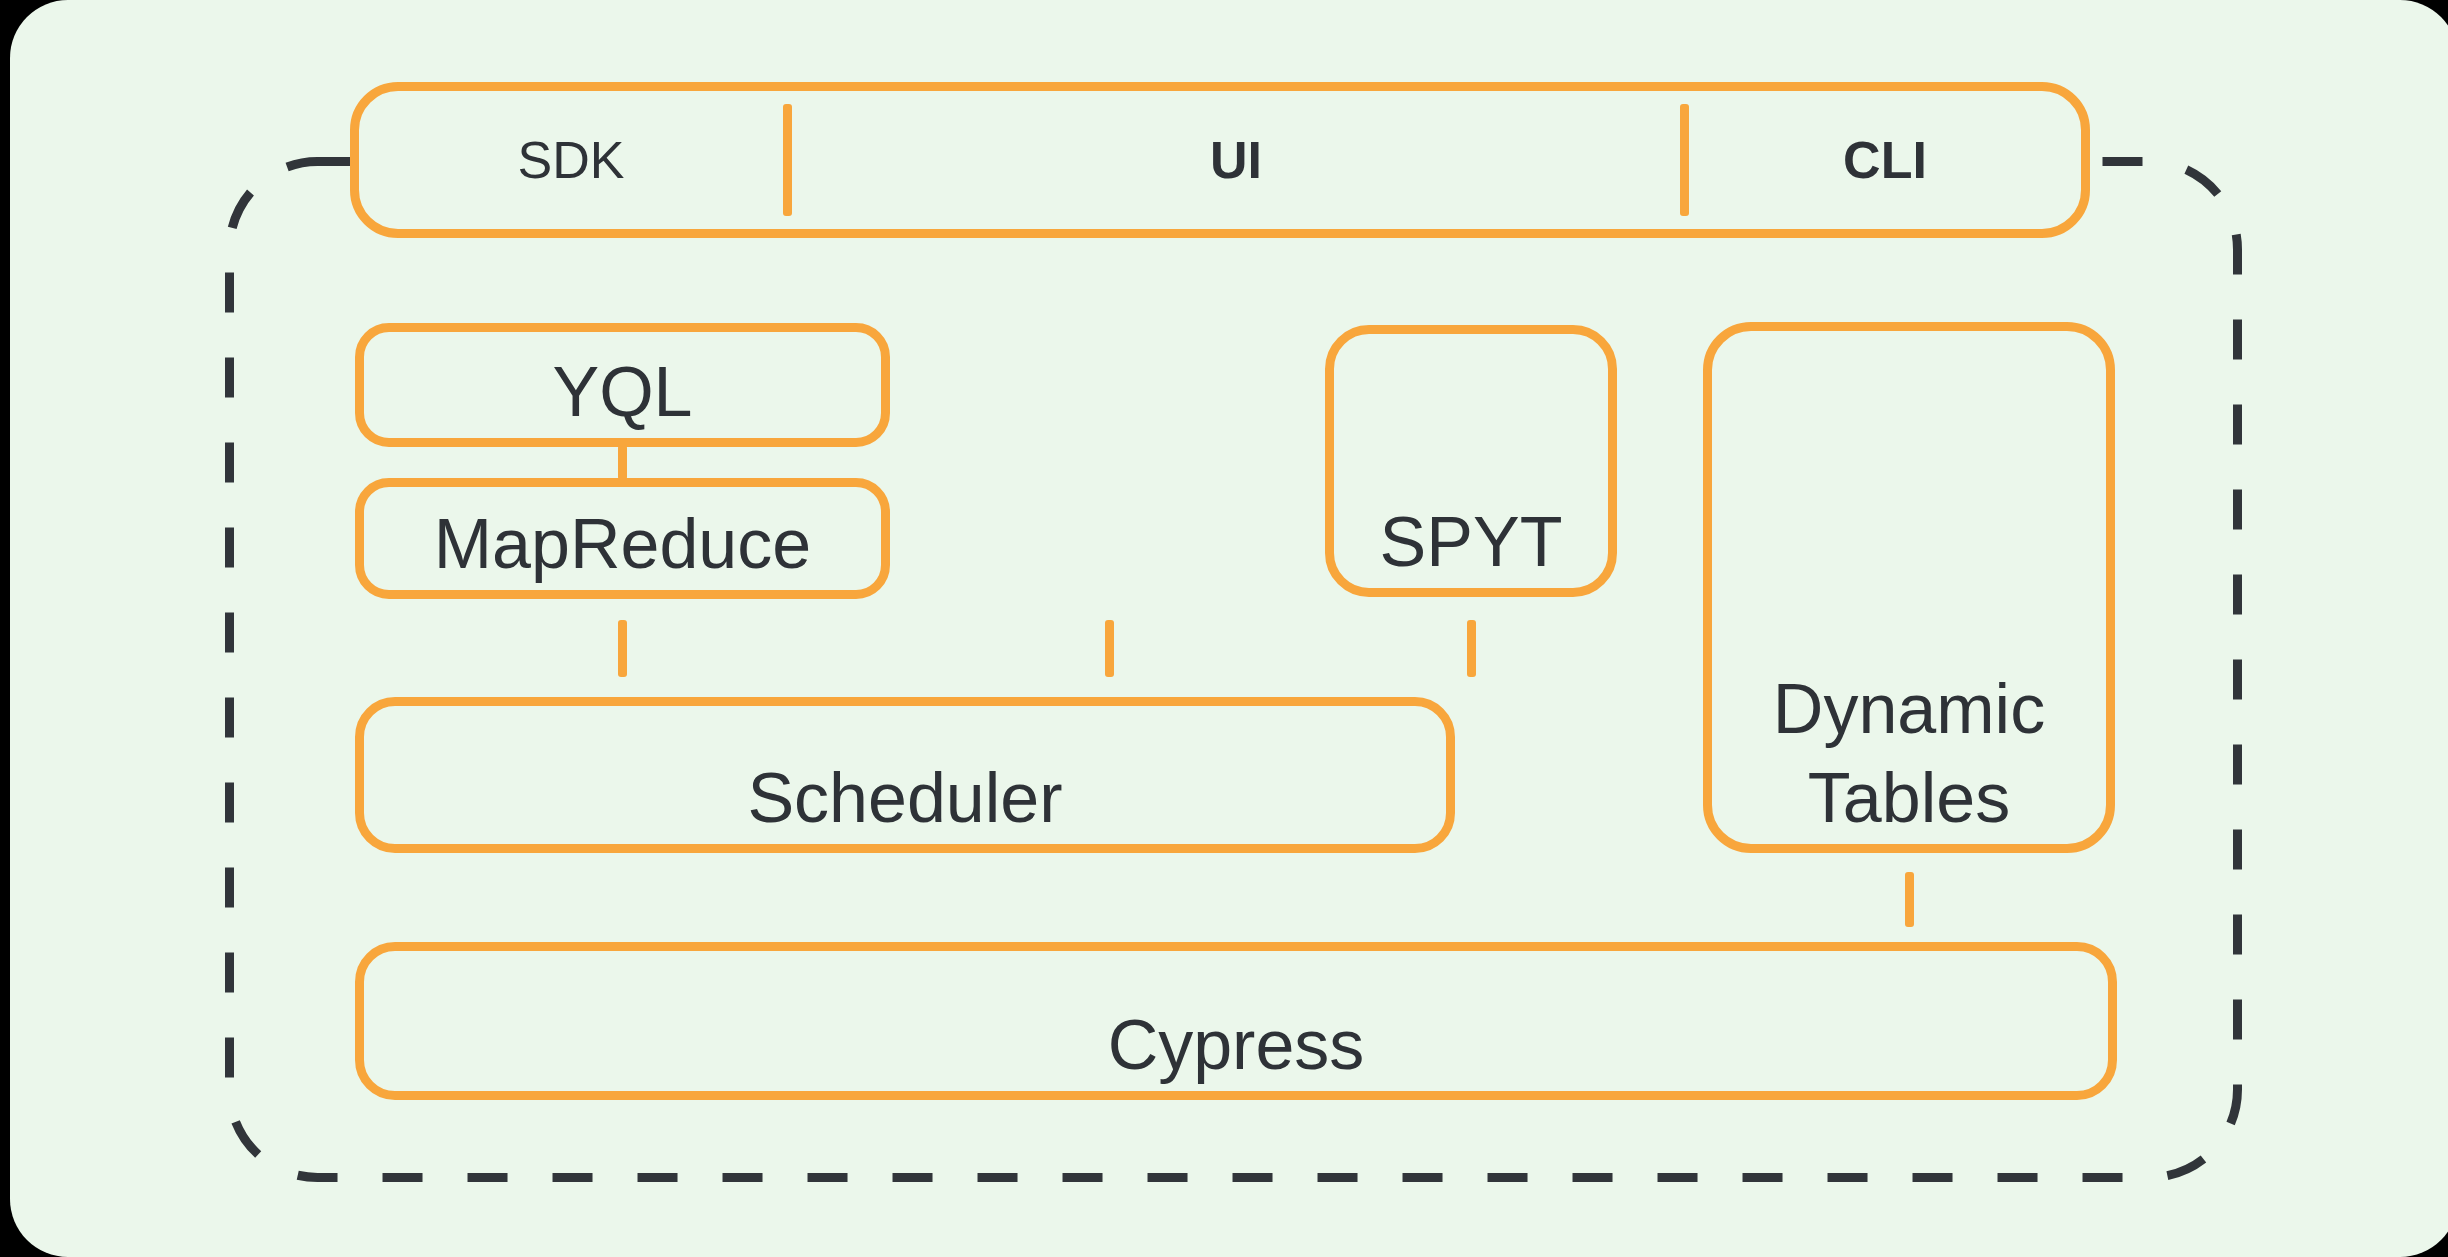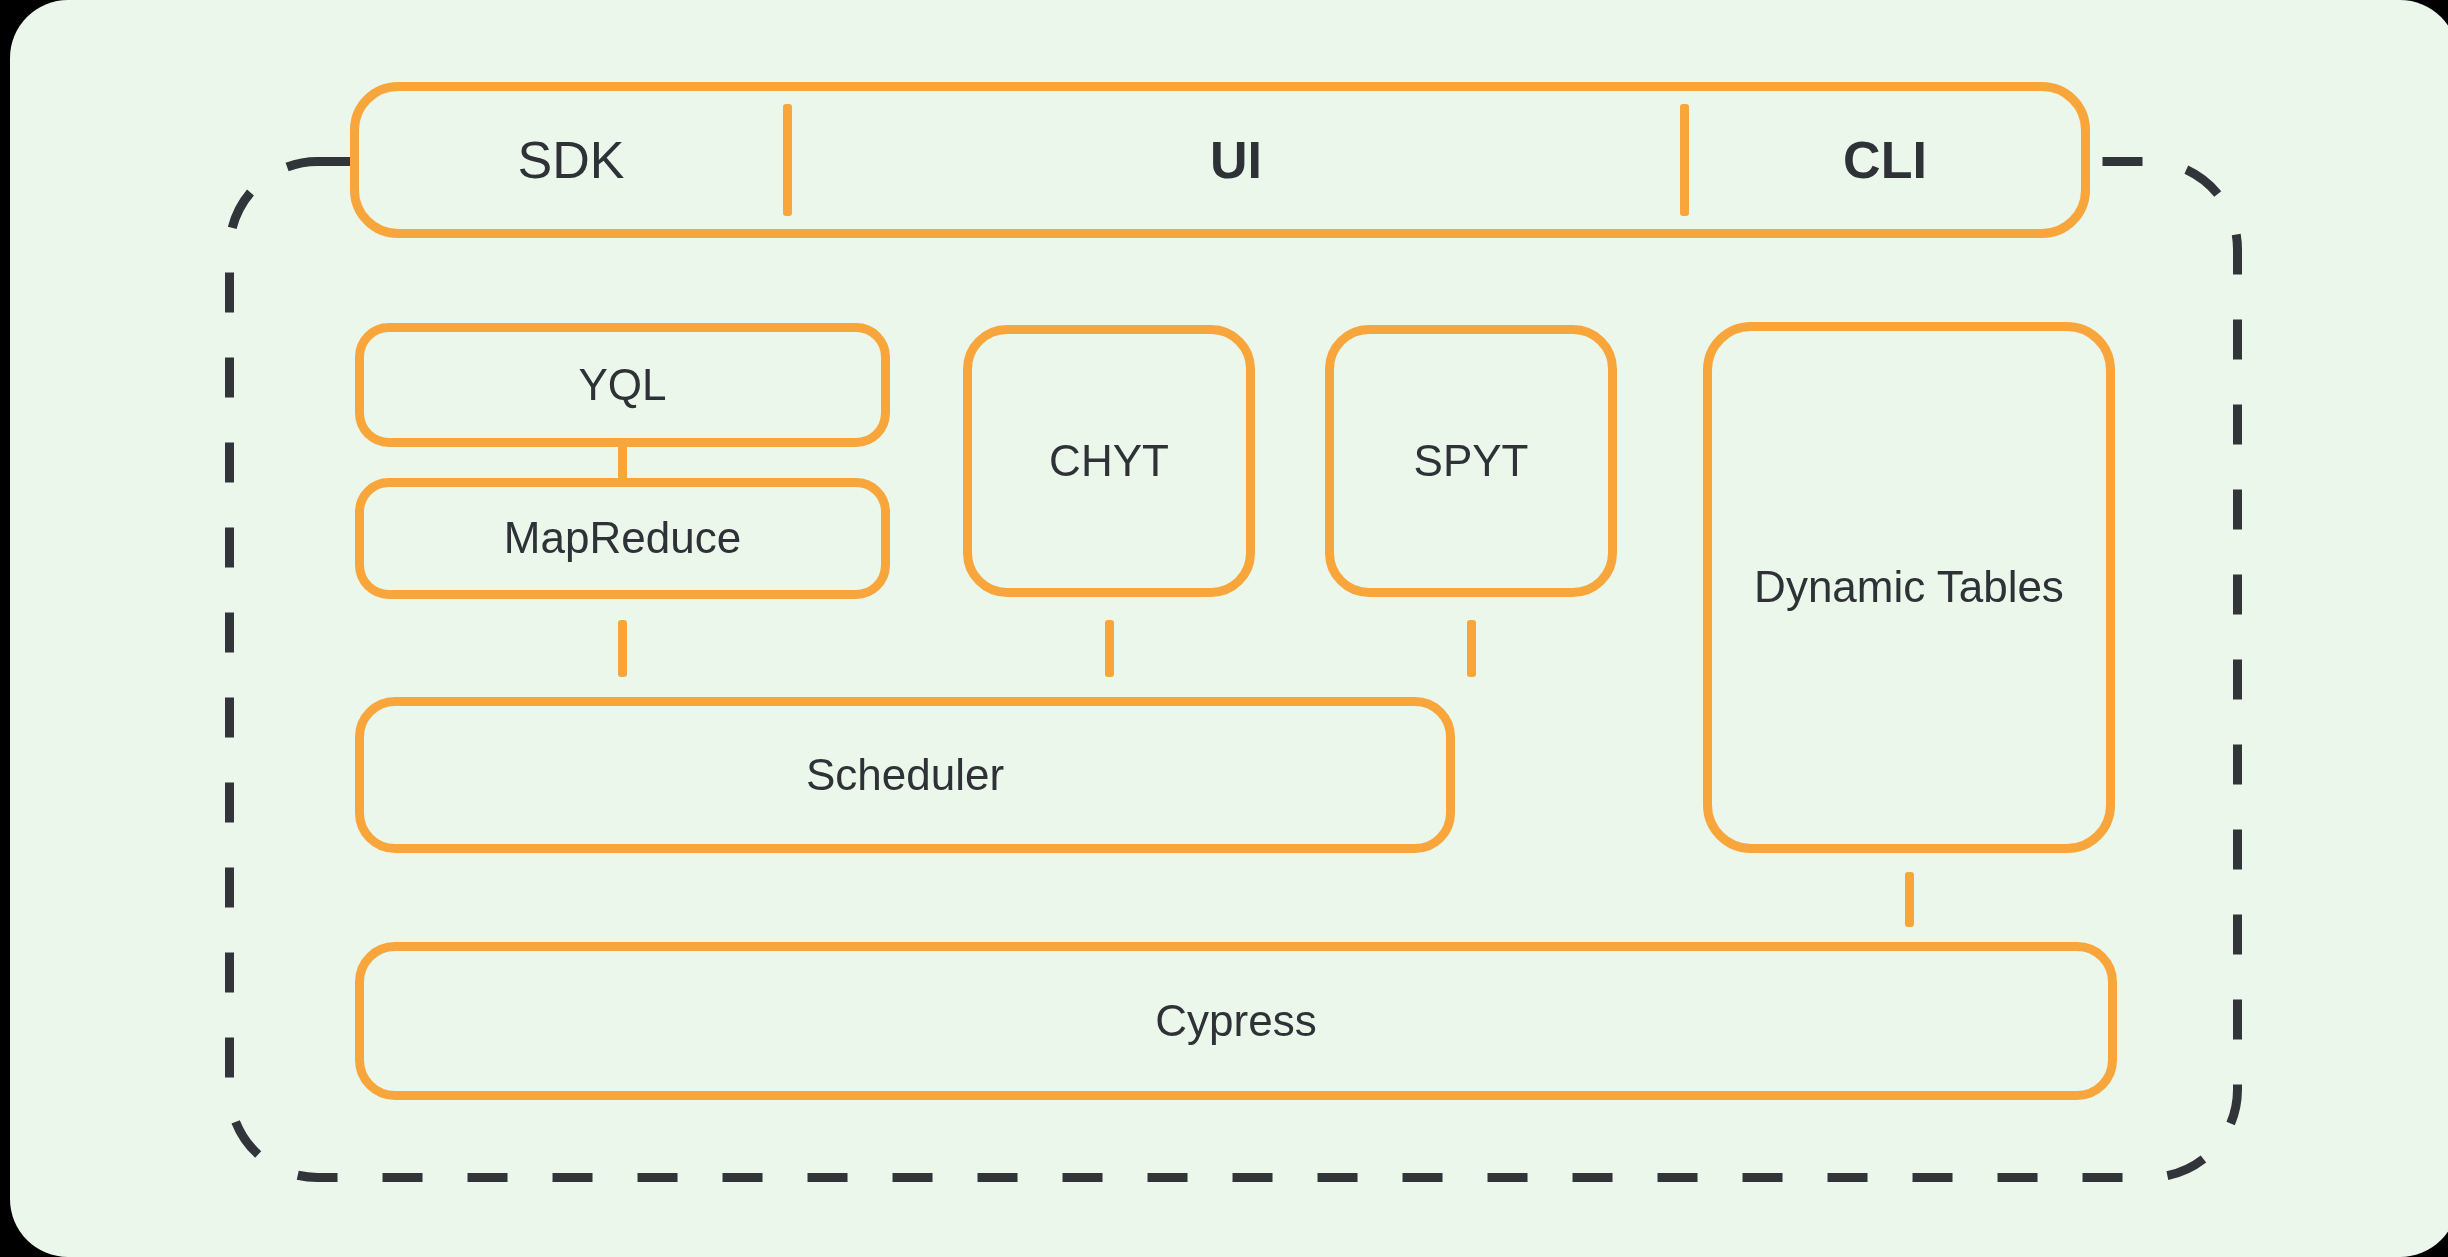--- a/index.html
+++ b/index.html
@@ -45,22 +45,22 @@
     width:9px;height:112px;align-self:center;
     background:var(--orange);border-radius:3px;flex:none;
   }
 
   
   .node{
     position:absolute;box-sizing:border-box;
     border:9px solid var(--orange);
     border-radius:40px;
     background:var(--surface);
-    display:flex;align-items:center;justify-content:center;
-    color:var(--ink);font-size:44px;font-weight:500;
+    display:flex;align-items:flex-end;justify-content:center;
+    color:var(--ink);font-size:70px;font-weight:500;
     text-align:center;line-height:1.28;
     z-index:2;
   }
   .n-yql       {left:345px;top:323px;width:535px;height:124px;border-radius:34px;}
   .n-mapreduce {left:345px;top:478px;width:535px;height:121px;border-radius:34px;}
   .n-chyt      {left:953px;top:325px;width:292px;height:272px;border-radius:44px;}
   .n-spyt      {left:1315px;top:325px;width:292px;height:272px;border-radius:44px;}
   .n-dyntables {left:1693px;top:322px;width:412px;height:531px;border-radius:48px;}
   .n-dyntables .node-label{max-width:320px;}
   .n-scheduler {left:345px;top:697px;width:1100px;height:156px;}
@@ -102,23 +102,20 @@
   </div>
 
   <div class="node n-yql">
     <span class="node-label">YQL</span>
   </div>
 
   <div class="node n-mapreduce">
     <span class="node-label">MapReduce</span>
   </div>
 
-  <div class="node n-chyt">
-    <span class="node-label">CHYT</span>
-  </div>
 
   <div class="node n-spyt">
     <span class="node-label">SPYT</span>
   </div>
 
   <div class="node n-dyntables">
     <span class="node-label">Dynamic Tables</span>
   </div>
 
   <div class="node n-scheduler">

